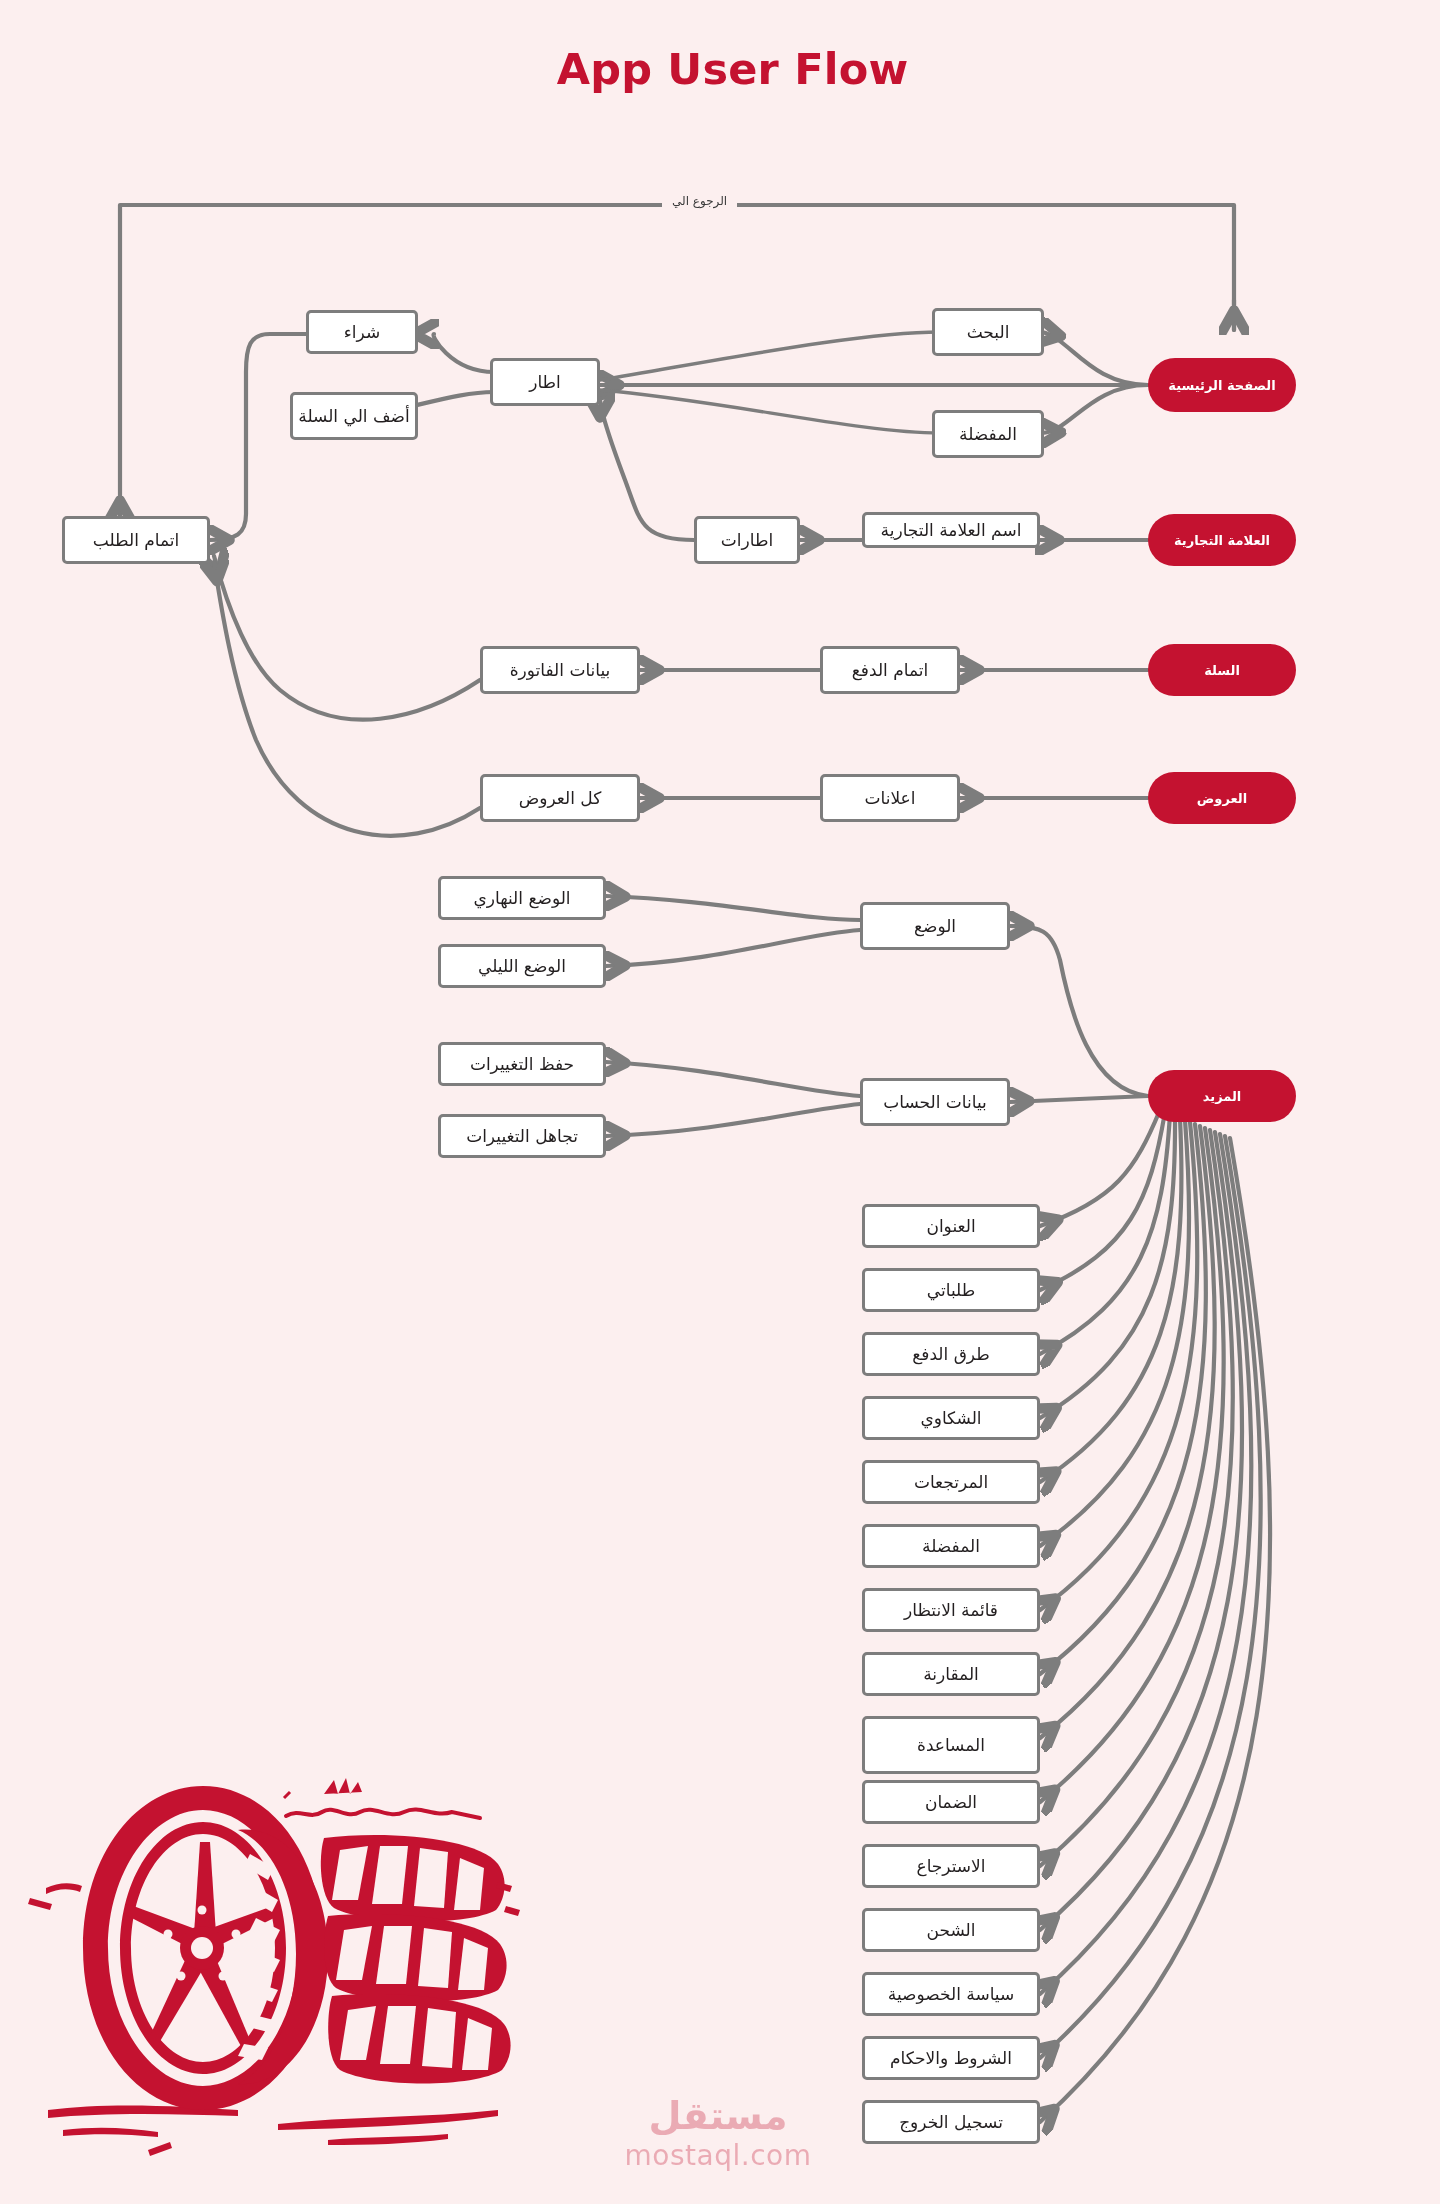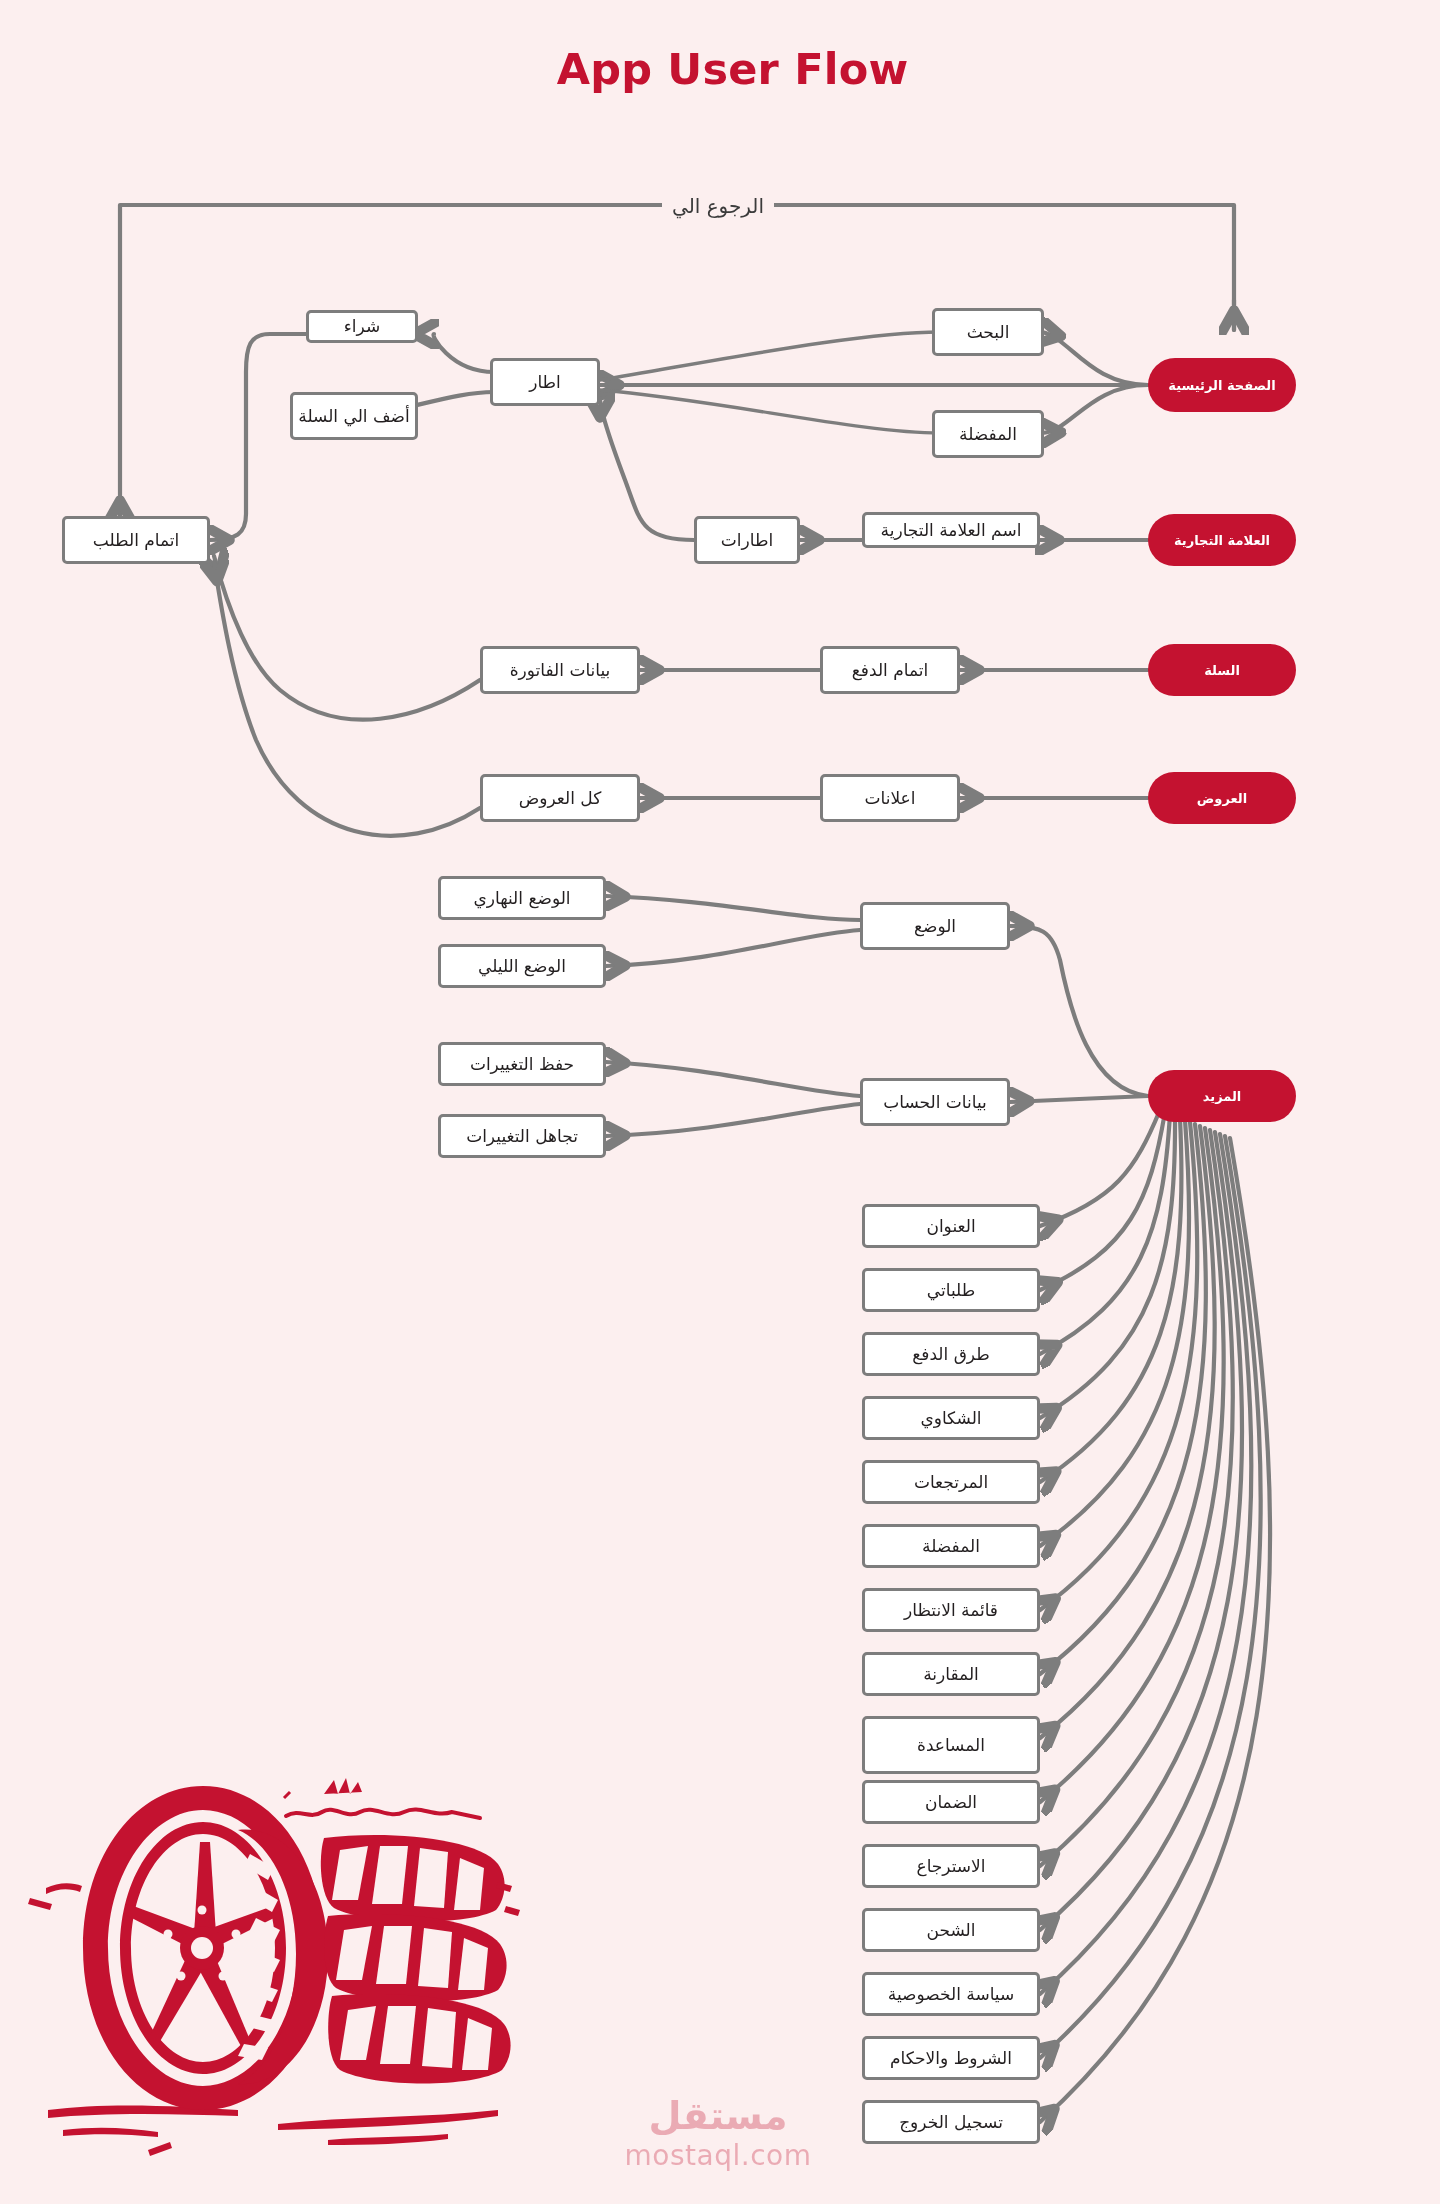--- a/index.html
+++ b/index.html
@@ -32,21 +32,21 @@
   .node.box {
     background:#ffffff; border:3.2px solid #7d7d7d; border-radius:5px;
     color:#231f20; font-size:17px; line-height:1.2;
   }
   .node.pill {
     background:#c41230; border-radius:28px; color:#ffffff;
     font-size:13px; font-weight:bold; letter-spacing:.2px;
   }
   .edge-label {
     position:absolute; background:#fcefef; padding:0 10px;
-    font-size:20px; color:#3b3b3b; direction:rtl; white-space:nowrap;
+    font-size:12px; color:#3b3b3b; direction:rtl; white-space:nowrap;
     font-family:"DejaVu Sans","Liberation Sans",sans-serif;
   }
 
   
   .illus { position:absolute; left:28px; top:1758px; width:500px; height:410px; }
   .illus svg { width:100%; height:100%; display:block; }
 
   
   .watermark {
     position:absolute; left:598px; top:2086px; width:240px; height:96px;
@@ -134,21 +134,21 @@
   </svg>
 
   <div class="edge-label" style="left:662px; top:194px;">الرجوع الي</div>
 
   <div class="node pill" style="left:1148px; top:358px; width:148px; height:54px;">الصفحة الرئيسية</div>
 
   <div class="node box" style="left:932px; top:308px; width:112px; height:48px;">البحث</div>
   <div class="node box" style="left:490px; top:358px; width:110px; height:48px;">اطار</div>
   <div class="node box" style="left:932px; top:410px; width:112px; height:48px;">المفضلة</div>
 
-  <div class="node box" style="left:306px; top:310px; width:112px; height:33px;">شراء</div>
+  <div class="node box" style="left:306px; top:310px; width:112px; height:44px;">شراء</div>
   <div class="node box" style="left:290px; top:392px; width:128px; height:48px;">أضف الي السلة</div>
 
   <div class="node box" style="left:62px; top:516px; width:148px; height:48px;">اتمام الطلب</div>
 
   <div class="node pill" style="left:1148px; top:514px; width:148px; height:52px;">العلامة التجارية</div>
   <div class="node box" style="left:862px; top:512px; width:178px; height:36px;">اسم العلامة التجارية</div>
   <div class="node box" style="left:694px; top:516px; width:106px; height:48px;">اطارات</div>
 
   <div class="node pill" style="left:1148px; top:644px; width:148px; height:52px;">السلة</div>
   <div class="node box" style="left:820px; top:646px; width:140px; height:48px;">اتمام الدفع</div>

